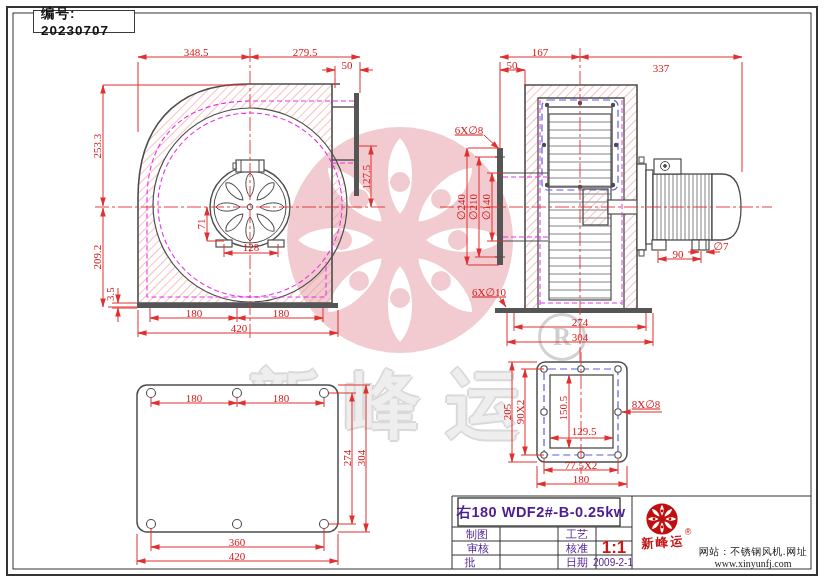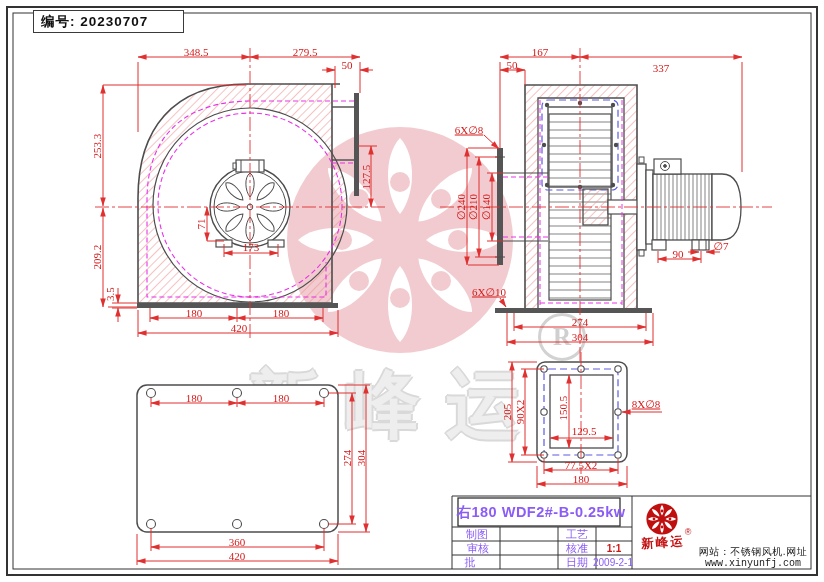--- a/index.html
+++ b/index.html
@@ -16,34 +16,34 @@
         border-radius:50%;z-index:1;display:flex;align-items:center;justify-content:center;
         color:#cfcfcf;font-size:25px;font-weight:bold;font-family:"Liberation Serif",serif;}
   .layer2{position:absolute;left:0;top:0;z-index:2;}
   .layer3{position:absolute;left:0;top:0;width:824px;height:582px;z-index:3;}
   
   .d{position:absolute;color:#d51a1a;font-family:"Liberation Serif","DejaVu Serif",serif;
      font-size:11px;white-space:nowrap;transform:translate(-50%,-50%);line-height:1;}
   .v{transform:translate(-50%,-50%) rotate(-90deg);}
   .u{text-decoration:underline;}
   
-  .docbox{position:absolute;left:33px;top:10px;width:151px;height:23px;border:1.5px solid #3a3a3a;
+  .docbox{position:absolute;left:33px;top:10px;width:102px;height:23px;border:1.5px solid #3a3a3a;
           background:#fff;display:flex;align-items:center;box-sizing:border-box;}
   .docbox span{font-size:13.5px;font-weight:bold;color:#111;padding-left:7px;letter-spacing:1px;}
   
-  .tb{position:absolute;white-space:nowrap;transform:translate(-50%,-50%);color:#8b5cf6;}
+  .tb{position:absolute;white-space:nowrap;transform:translate(-50%,-50%);color:#4c1d95;}
   .tb-model{font-size:14.5px;font-weight:bold;letter-spacing:0.5px;}
   .tb-cell{font-size:11px;}
-  .tb-red{color:#d01515;font-weight:bold;font-size:10px;}
+  .tb-red{color:#d01515;font-weight:bold;font-size:17px;}
   .tb-script{color:#c41111;font-weight:bold;font-size:12.5px;transform:translate(-50%,-50%) rotate(-4deg);
              letter-spacing:2px;font-family:"Liberation Serif",serif;}
   .tb-reg{color:#c41111;font-size:9px;}
   .tb-co{font-size:29px;font-weight:bold;letter-spacing:3px;font-family:"Liberation Serif",serif;}
   .tb-small{font-size:10px;letter-spacing:0.5px;color:#1a1a1a;}
-  .tb-url{font-size:10px;font-family:Liberation Mono, monospace;color:#1a1a1a;}
+  .tb-url{font-size:10px;font-family:Liberation Serif, serif;color:#1a1a1a;}
 </style>
 </head>
 <body>
 
 <div id="page">
 
   <div class="wm-text">新峰运</div>
   <div class="wm-r">
     <span>R</span>
   </div>
@@ -368,21 +368,21 @@
     </div>
 
     <span class="d" style="left:196px;top:52px">348.5</span>
     <span class="d" style="left:305px;top:52px">279.5</span>
     <span class="d" style="left:347px;top:65px">50</span>
     <span class="d v" style="left:97px;top:146px">253.3</span>
     <span class="d v" style="left:97px;top:257px">209.2</span>
     <span class="d v" style="left:110px;top:294px">3.5</span>
     <span class="d v" style="left:366px;top:177px">127.5</span>
     <span class="d v" style="left:201px;top:224px">71</span>
-    <span class="d" style="left:251px;top:247px">173</span>
+    <span class="d" style="left:251px;top:247px">128</span>
     <span class="d" style="left:194px;top:313px">180</span>
     <span class="d" style="left:281px;top:313px">180</span>
     <span class="d" style="left:239px;top:328px">420</span>
 
     <span class="d" style="left:540px;top:52px">167</span>
     <span class="d" style="left:661px;top:68px">337</span>
     <span class="d" style="left:512px;top:65px">50</span>
     <span class="d u" style="left:469px;top:130px">6X∅8</span>
     <span class="d v" style="left:461px;top:207px">∅240</span>
     <span class="d v" style="left:473px;top:207px">∅210</span>

